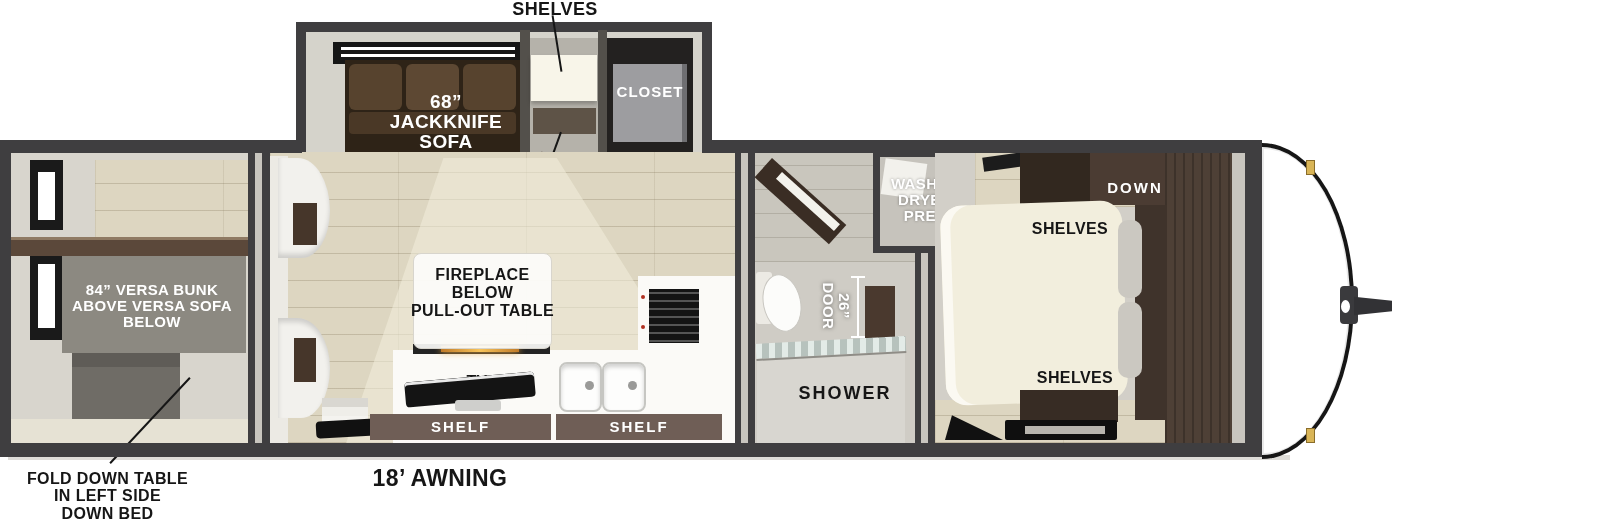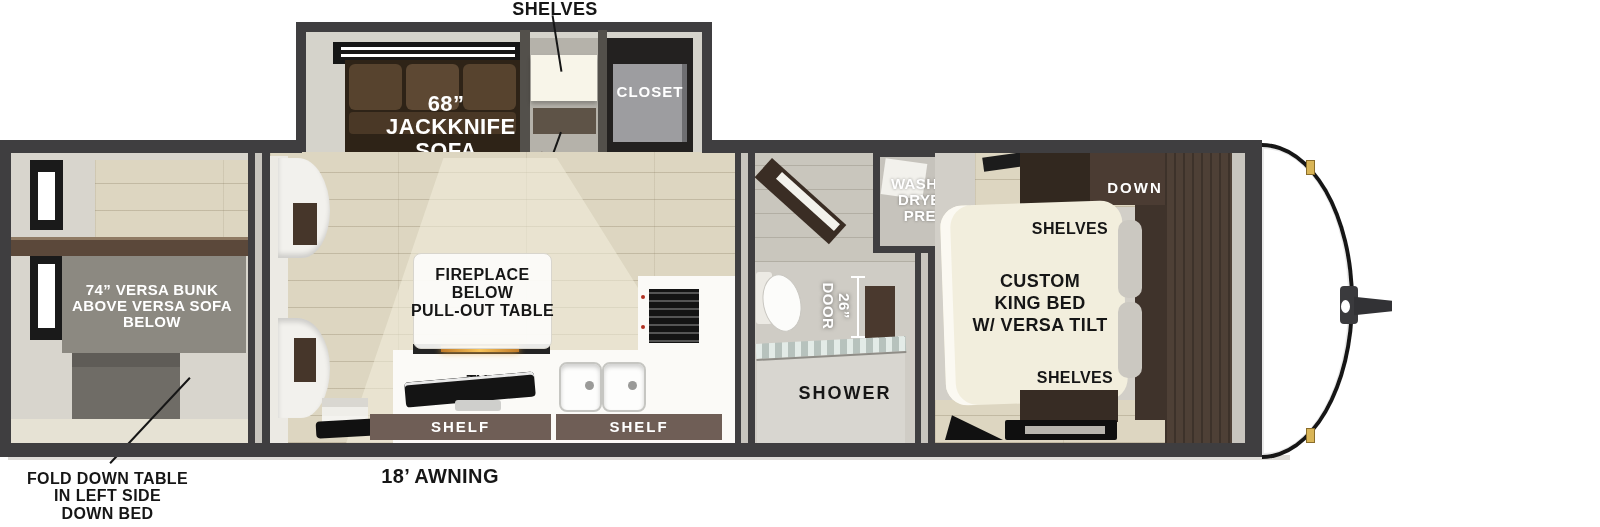--- a/index.html
+++ b/index.html
@@ -31,21 +31,21 @@
   <div class="abs" style="left:333px;top:42px;width:190px;height:22px;background:#161616;">
      <div class="abs" style="left:8px;top:5px;width:174px;height:3px;background:#fff;"></div>
      <div class="abs" style="left:8px;top:12px;width:174px;height:3px;background:#fff;"></div>
   </div>
   <div class="abs" style="left:345px;top:60px;width:178px;height:92px;background:#2e2317;">
      <div class="abs" style="left:4px;top:4px;width:53px;height:46px;background:#57432e;border-radius:6px;"></div>
      <div class="abs" style="left:61px;top:4px;width:53px;height:46px;background:#5d4833;border-radius:6px;"></div>
      <div class="abs" style="left:118px;top:4px;width:53px;height:46px;background:#57432e;border-radius:6px;"></div>
      <div class="abs" style="left:4px;top:52px;width:167px;height:22px;background:#4a3826;border-radius:4px;"></div>
   </div>
-  <div class="abs txt w" style="left:386px;top:92px;width:120px;font-size:22px;">
+  <div class="abs txt w" style="left:386px;top:92px;width:120px;font-size:19px;">
      <div>68”</div>
      <div>JACKKNIFE</div>
      <div>SOFA</div>
   </div>
 
   <div class="abs" style="left:520px;top:30px;width:10px;height:122px;background:#53504b;"></div>
   <div class="abs" style="left:530px;top:38px;width:68px;height:114px;background:#b5b2aa;"></div>
   <div class="abs" style="left:531px;top:55px;width:66px;height:46px;background:#f8f5e9;box-shadow:0 3px 4px rgba(0,0,0,.25);"></div>
   <div class="abs" style="left:533px;top:108px;width:63px;height:26px;background:#5e5347;"></div>
   <div class="abs" style="left:598px;top:30px;width:9px;height:122px;background:#53504b;"></div>
@@ -71,21 +71,21 @@
      <div class="abs" style="left:8px;top:12px;width:17px;height:48px;background:#fff;"></div>
   </div>
   <div class="abs" style="left:30px;top:252px;width:33px;height:88px;background:#1a1a1a;">
      <div class="abs" style="left:8px;top:12px;width:17px;height:64px;background:#fff;"></div>
   </div>
   <div class="abs" style="left:11px;top:237px;width:237px;height:16px;background:#5b483a;border-top:3px solid #8f7a63;"></div>
   <div class="abs" style="left:62px;top:256px;width:184px;height:97px;background:#8c8981;"></div>
   <div class="abs" style="left:72px;top:353px;width:108px;height:66px;background:#6f6c66;box-shadow:inset 0 14px 0 #5f5c57;"></div>
   <div class="abs" style="left:11px;top:419px;width:237px;height:24px;background:#e6e2d4;"></div>
   <div class="abs txt w" style="left:47px;top:282px;width:210px;font-size:15px;">
-     <div>74” VERSA BUNK</div>
+     <div>84” VERSA BUNK</div>
      <div>ABOVE VERSA SOFA</div>
      <div>BELOW</div>
   </div>
 
   <div class="abs line" style="left:149px;top:362px;height:117px;transform:rotate(43deg);"></div>
   <div class="abs txt" style="left:15px;top:470px;width:185px;font-size:16px;line-height:1.08;">
      <div>FOLD DOWN TABLE</div>
      <div>IN LEFT SIDE</div>
      <div>DOWN BED</div>
   </div>
@@ -188,25 +188,20 @@
        background-image:repeating-linear-gradient(90deg,rgba(0,0,0,.22) 0 2px,transparent 2px 9px);"></div>
   <div class="abs" style="left:1135px;top:205px;width:32px;height:215px;background:#3f332b;"></div>
   <div class="abs" style="left:1232px;top:152px;width:13px;height:291px;background:#c8c5be;"></div>
 
   <div class="abs" style="left:943px;top:203px;width:182px;height:200px;background:#f2eedd;border-radius:22px;transform:rotate(-2deg);box-shadow:inset 10px 0 0 #fbf9f2;"></div>
   <div class="abs" style="left:1118px;top:220px;width:24px;height:78px;background:#cbc8c1;border-radius:10px;"></div>
   <div class="abs" style="left:1118px;top:302px;width:24px;height:76px;background:#cbc8c1;border-radius:10px;"></div>
 
   <div class="abs txt w" style="left:1095px;top:180px;width:80px;font-size:15px;letter-spacing:2px;">DOWN</div>
   <div class="abs txt" style="left:1020px;top:221px;width:100px;font-size:16px;">SHELVES</div>
-  <div class="abs txt" style="left:955px;top:271px;width:170px;font-size:18px;line-height:1.22;">
-     <div>CUSTOM</div>
-     <div>KING BED</div>
-     <div>W/ VERSA TILT</div>
-  </div>
   <div class="abs txt" style="left:1025px;top:370px;width:100px;font-size:16px;">SHELVES</div>
 
   <div class="abs" style="left:1020px;top:390px;width:98px;height:32px;background:#372c24;"></div>
   <div class="abs" style="left:1005px;top:420px;width:112px;height:20px;background:#0f0f0f;border-radius:2px;">
      <div class="abs" style="left:20px;top:6px;width:80px;height:8px;background:#b8b5ae;"></div>
   </div>
   <div class="abs" style="left:945px;top:412px;width:58px;height:28px;background:#111;clip-path:polygon(12% 12%,100% 100%,0 100%);"></div>
 
   <div class="abs wall" style="left:0;top:140px;width:302px;height:13px;"></div>
   <div class="abs wall" style="left:702px;top:140px;width:560px;height:13px;"></div>
@@ -214,15 +209,15 @@
   <div class="abs wall" style="left:0;top:140px;width:11px;height:317px;"></div>
   <div class="abs wall" style="left:1245px;top:140px;width:17px;height:317px;"></div>
 
   <div class="abs" style="left:1262px;top:143px;width:92px;height:316px;background:#fff;border:4px solid #161616;border-left:none;border-radius:0 100% 100% 0/0 50% 50% 0;box-sizing:border-box;box-shadow:inset 0 0 0 2px #e9e9e9;"></div>
   <div class="abs" style="left:1306px;top:160px;width:7px;height:13px;background:#d9b557;border:1px solid #8a6d2a;"></div>
   <div class="abs" style="left:1306px;top:428px;width:7px;height:13px;background:#d9b557;border:1px solid #8a6d2a;"></div>
   <div class="abs" style="left:1340px;top:286px;width:18px;height:38px;background:#3a3a3d;border-radius:4px;"></div>
   <div class="abs" style="left:1354px;top:295px;width:38px;height:22px;background:#323235;clip-path:polygon(0 8%,100% 26%,100% 74%,0 92%);"></div>
   <div class="abs" style="left:1341px;top:300px;width:9px;height:13px;background:#fff;border-radius:50%;"></div>
 
-  <div class="abs txt" style="left:360px;top:466px;width:160px;font-size:20px;">18’ AWNING</div>
+  <div class="abs txt" style="left:360px;top:466px;width:160px;font-size:23px;">18’ AWNING</div>
 
 </div>
 
 </body></html>

